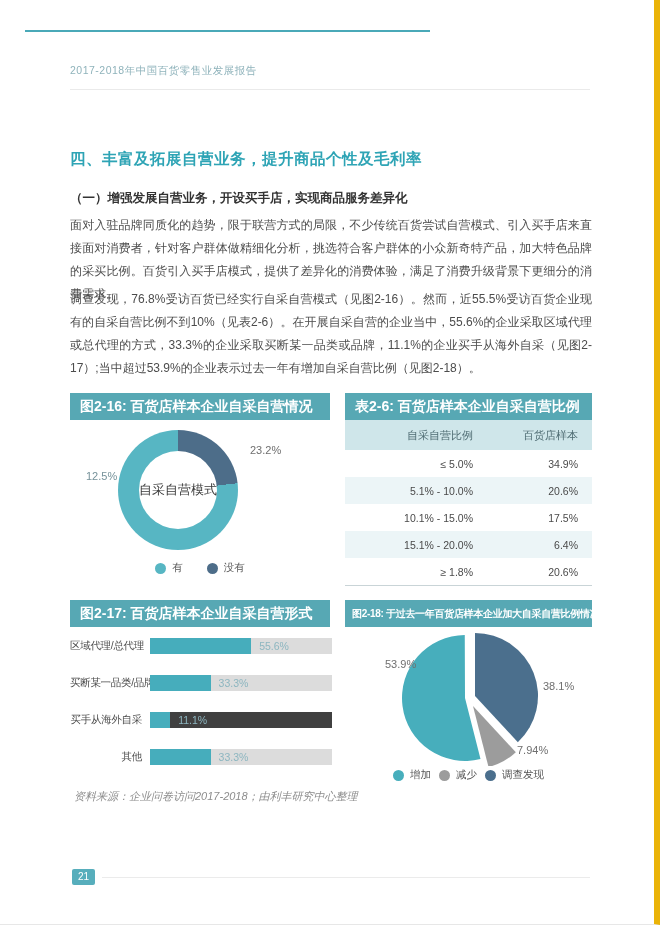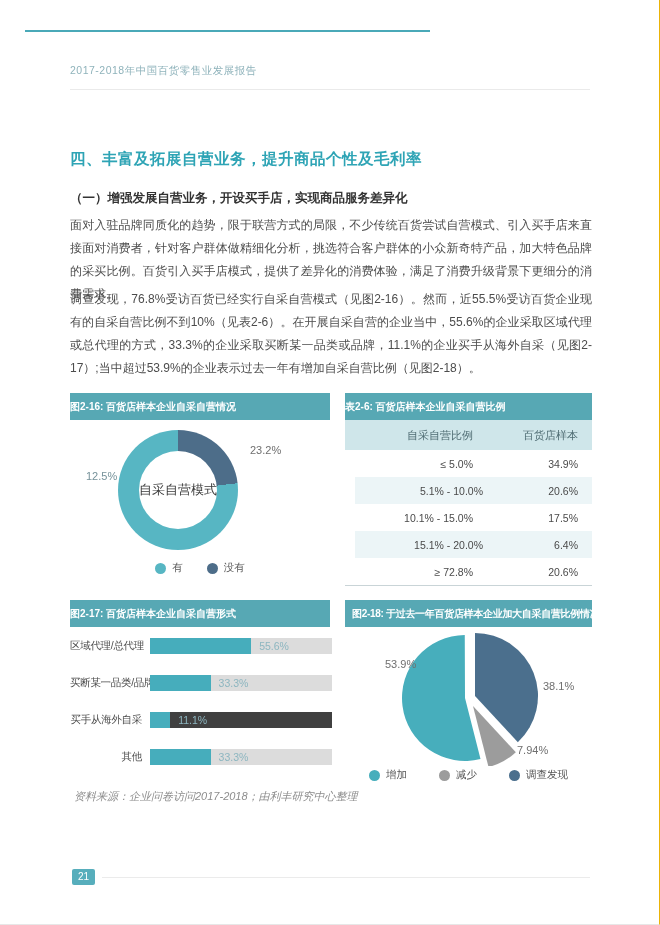--- a/index.html
+++ b/index.html
@@ -1,60 +1,60 @@
 <!DOCTYPE html>
 <html><head>
 <meta charset="utf-8">
 <style>
   * { box-sizing: border-box; }
   body { margin: 0; background: #fff; font-family: "Liberation Sans", "DejaVu Sans", sans-serif; }
   .page { position: relative; width: 660px; height: 925px; background: #fff; overflow: hidden;
-          border-right: 1px solid #eab308; border-bottom: 1px solid #e7e7e7; }
+          border-right: 6px solid #eab308; border-bottom: 1px solid #e7e7e7; }
   .abs { position: absolute; }
 
   .top-accent { left: 25px; top: 30px; width: 405px; height: 2px; background: #4aa9b8; }
   .report-title { left: 70px; top: 64px; font-size: 10.5px; color: #8fb3bb; letter-spacing: .5px; }
   .header-divider { left: 70px; top: 89px; width: 520px; height: 1px; background: #eaeaea; }
 
   .section-heading { left: 70px; top: 149px; width: 520px; font-size: 15.5px; font-weight: bold;
                      color: #2ea4b5; letter-spacing: .5px; }
   .section-subheading { left: 70px; top: 190px; width: 520px; font-size: 12.5px; font-weight: bold; color: #333; }
   .para { left: 70px; width: 522px; font-size: 12px; line-height: 23px; color: #4c4c4c;
           text-align: justify; }
   .para1 { top: 214px; }
   .para2 { top: 288px; }
 
   .banner { height: 27px; line-height: 27px; background: #57a8b4; color: #fff; font-weight: bold;
-            font-size: 10px; padding-left: 0; white-space: nowrap; overflow: hidden; }
+            font-size: 14px; padding-left: 10px; white-space: nowrap; overflow: hidden; }
   .banner-216 { left: 70px; top: 393px; width: 260px; }
   .banner-26  { left: 345px; top: 393px; width: 247px; }
   .banner-217 { left: 70px; top: 600px; width: 260px; }
   .banner-218 { left: 345px; top: 600px; width: 247px; font-size: 10px; letter-spacing: -0.3px; padding-left: 7px; }
 
   
   .donut-block { left: 70px; top: 420px; width: 260px; height: 172px; }
   .donut { position: absolute; left: 48px; top: 10px; width: 120px; height: 120px; border-radius: 50%; }
   .donut-hole { position: absolute; left: 50%; top: 50%; width: 78px; height: 78px; margin: -39px 16px 0 -39px;
                 background: #fff; border-radius: 50%; display: flex; align-items: center; justify-content: center; }
   .donut-center { font-size: 13px; color: #3a3a3a; white-space: nowrap; }
   .donut-label { position: absolute; font-size: 11px; }
   .donut-label-left { left: 16px; top: 50px; color: #76929a; }
   .donut-label-right { left: 180px; top: 24px; color: #6f6f6f; }
 
   .legend { position: absolute; left: 0; width: 100%; display: flex; justify-content: center; gap: 24px; }
   .legend-216 { top: 141px; }
-  .legend-218 { top: 140px; gap: 32px; }
+  .legend-218 { top: 140px; gap: 8px; }
   .legend-item { display: flex; align-items: center; gap: 6px; font-size: 10.5px; color: #555; }
   .legend-dot { width: 11px; height: 11px; border-radius: 50%; flex: none; }
 
   
   .table-block { left: 345px; top: 420px; width: 247px; }
   .trow { display: flex; align-items: center; height: 27px; font-size: 10.5px; color: #4a4a4a; }
   .trow.theader { height: 30px; background: #cfe6ea; font-size: 11px; color: #4e6b72; }
-  .trow.alt { background: #ecf5f7; margin-left: 10px; }
+  .trow.alt { background: #ecf5f7; }
   .tc1 { width: 140px; text-align: right; padding-right: 12px; }
   .tc2 { flex: 1; text-align: right; padding-right: 14px; }
   .table-bottom { height: 1px; background: #c9d4d7; }
 
   
   .bars-block { left: 70px; top: 634px; width: 262px; }
   .bar-row { display: flex; align-items: center; height: 24px; margin-bottom: 13px; }
   .bar-cat { width: 80px; flex: none; text-align: right; padding-right: 8px; font-size: 10.5px; color: #4d4d4d;
              white-space: nowrap; letter-spacing: -0.3px; }
   .bar-track { position: relative; flex: 1; height: 16px; background: #dcdcdc; }
@@ -126,21 +126,21 @@
         </div>
         <div class="trow">
           <div class="tc1">10.1% - 15.0%</div>
           <div class="tc2">17.5%</div>
         </div>
         <div class="trow alt">
           <div class="tc1">15.1% - 20.0%</div>
           <div class="tc2">6.4%</div>
         </div>
         <div class="trow">
-          <div class="tc1">≥ 72.8%</div>
+          <div class="tc1">≥ 1.8%</div>
           <div class="tc2">20.6%</div>
         </div>
       </div>
     <div class="table-bottom"></div>
   </div>
 
   <div class="abs banner banner-217">图2-17: 百货店样本企业自采自营形式</div>
   <div class="abs bars-block" id="bars">
       <div class="bar-row">
         <div class="bar-cat">区域代理/总代理</div>

